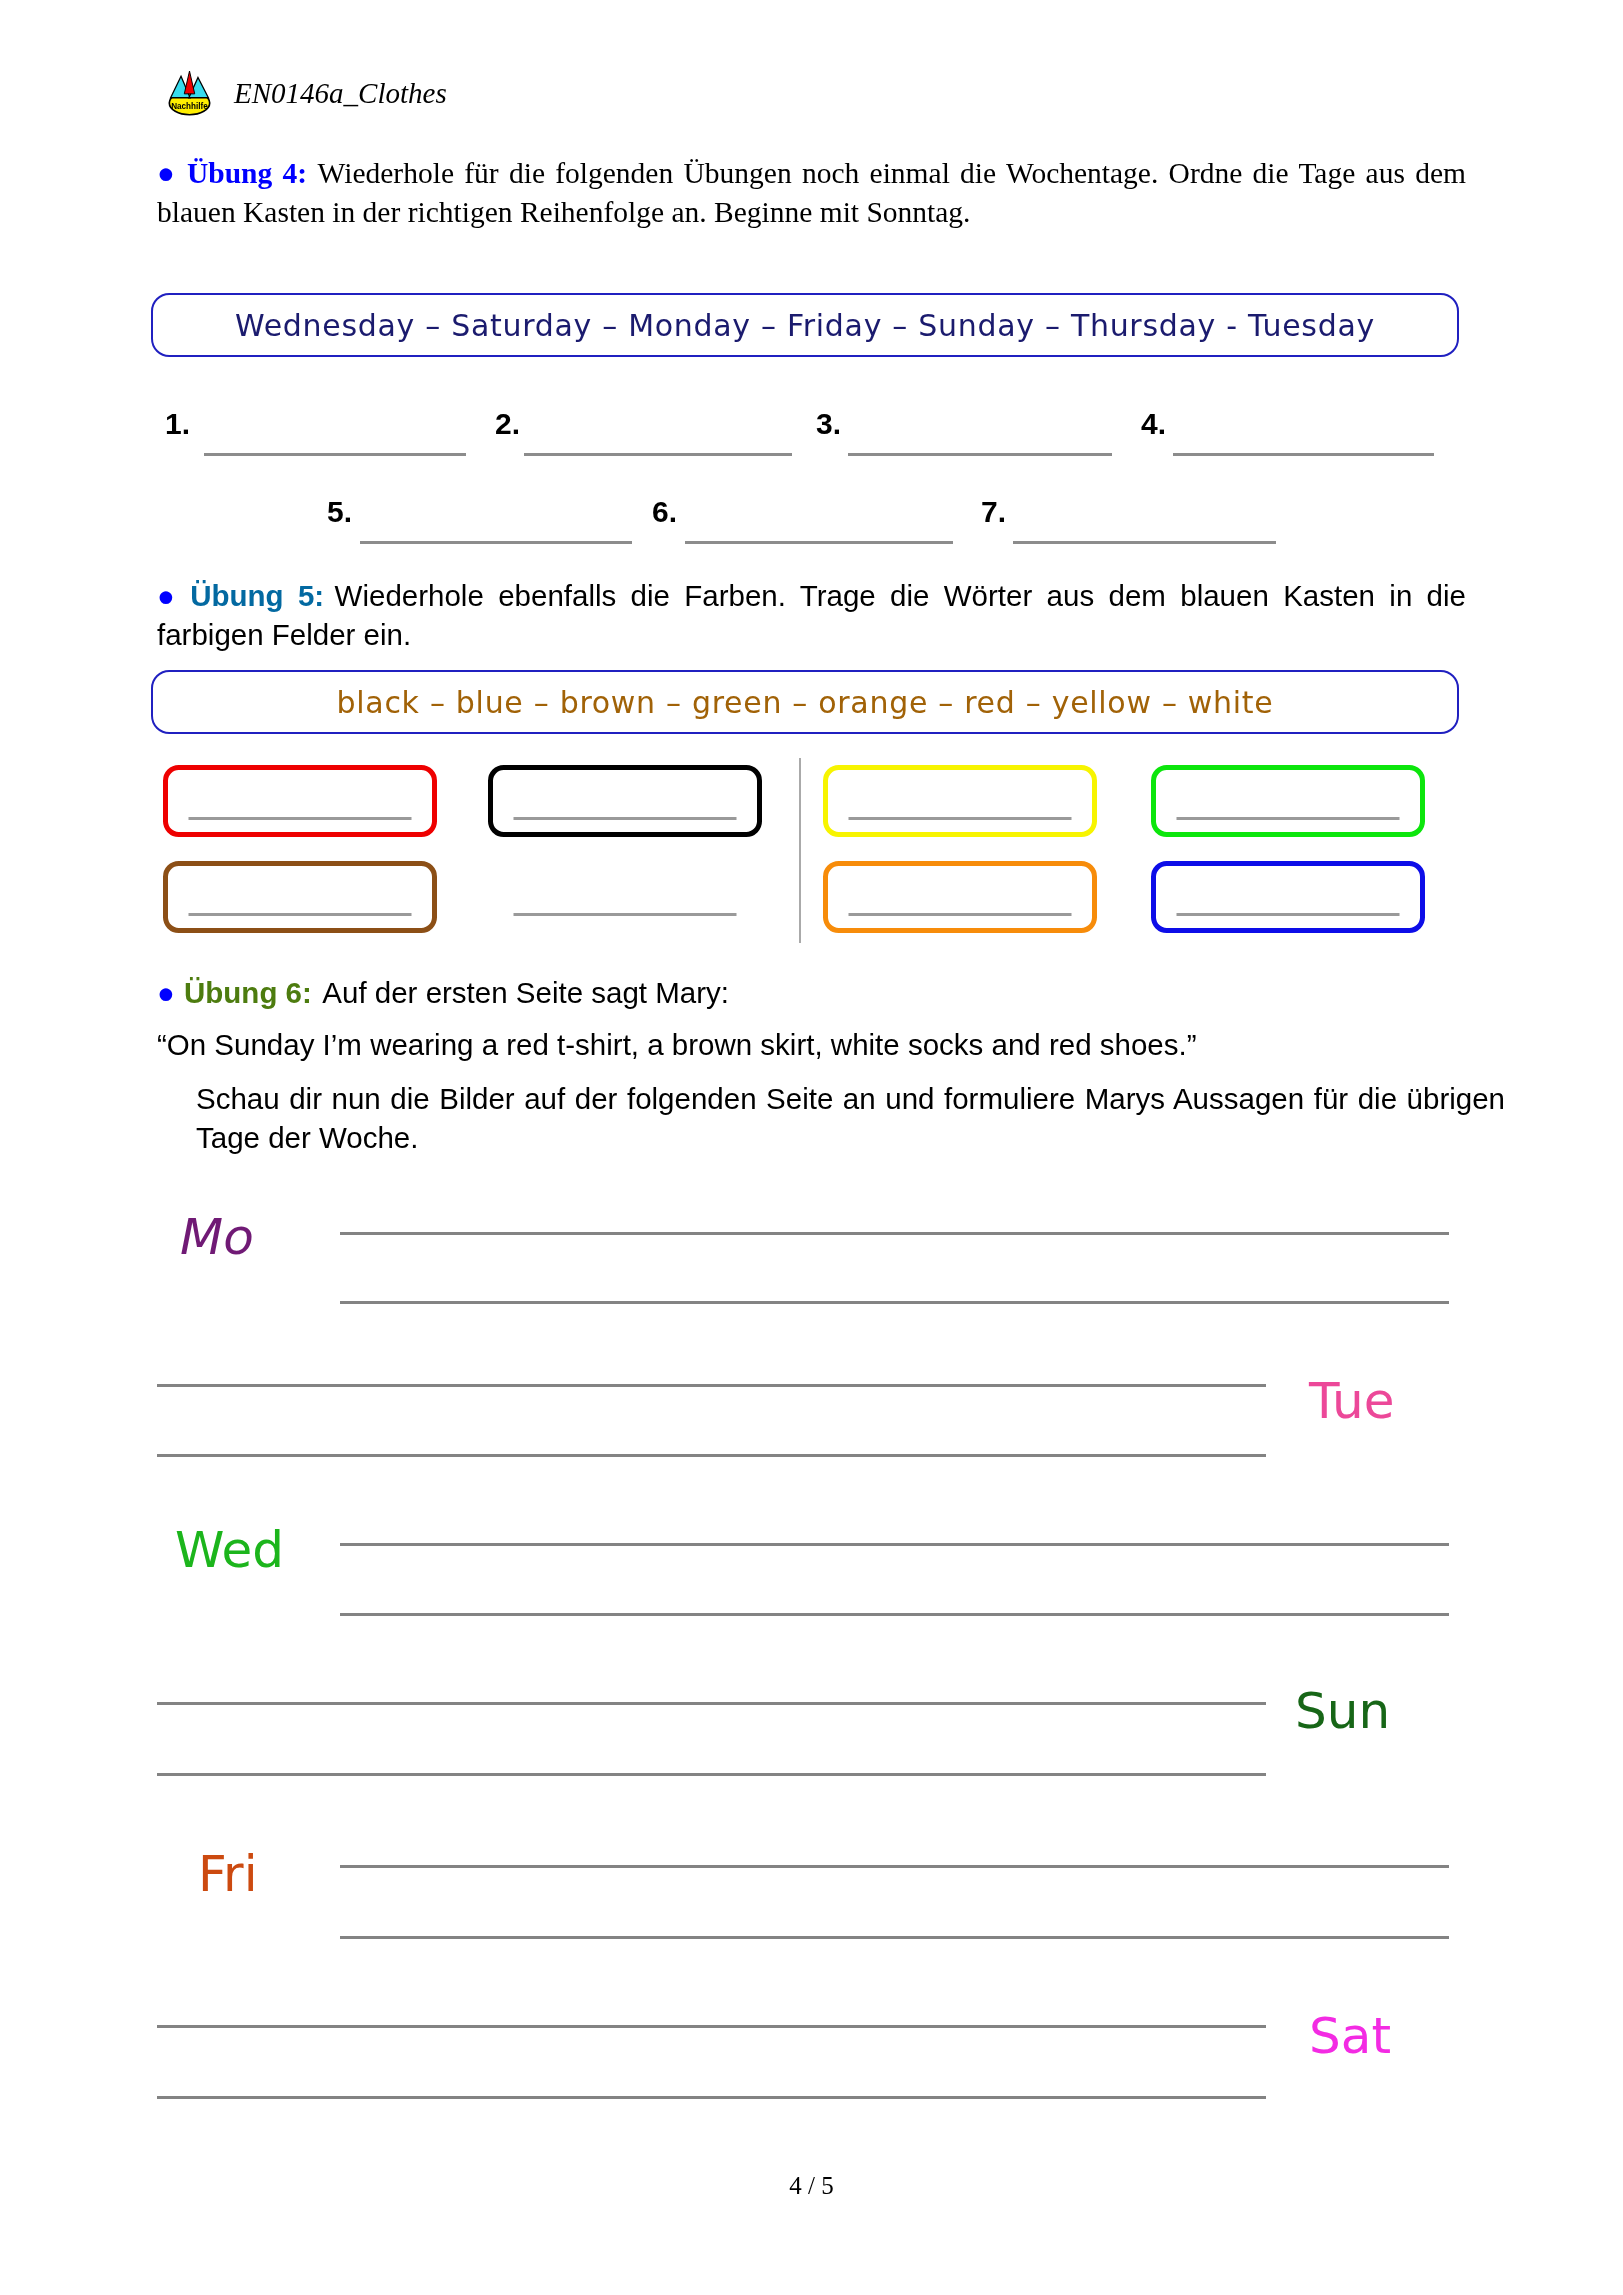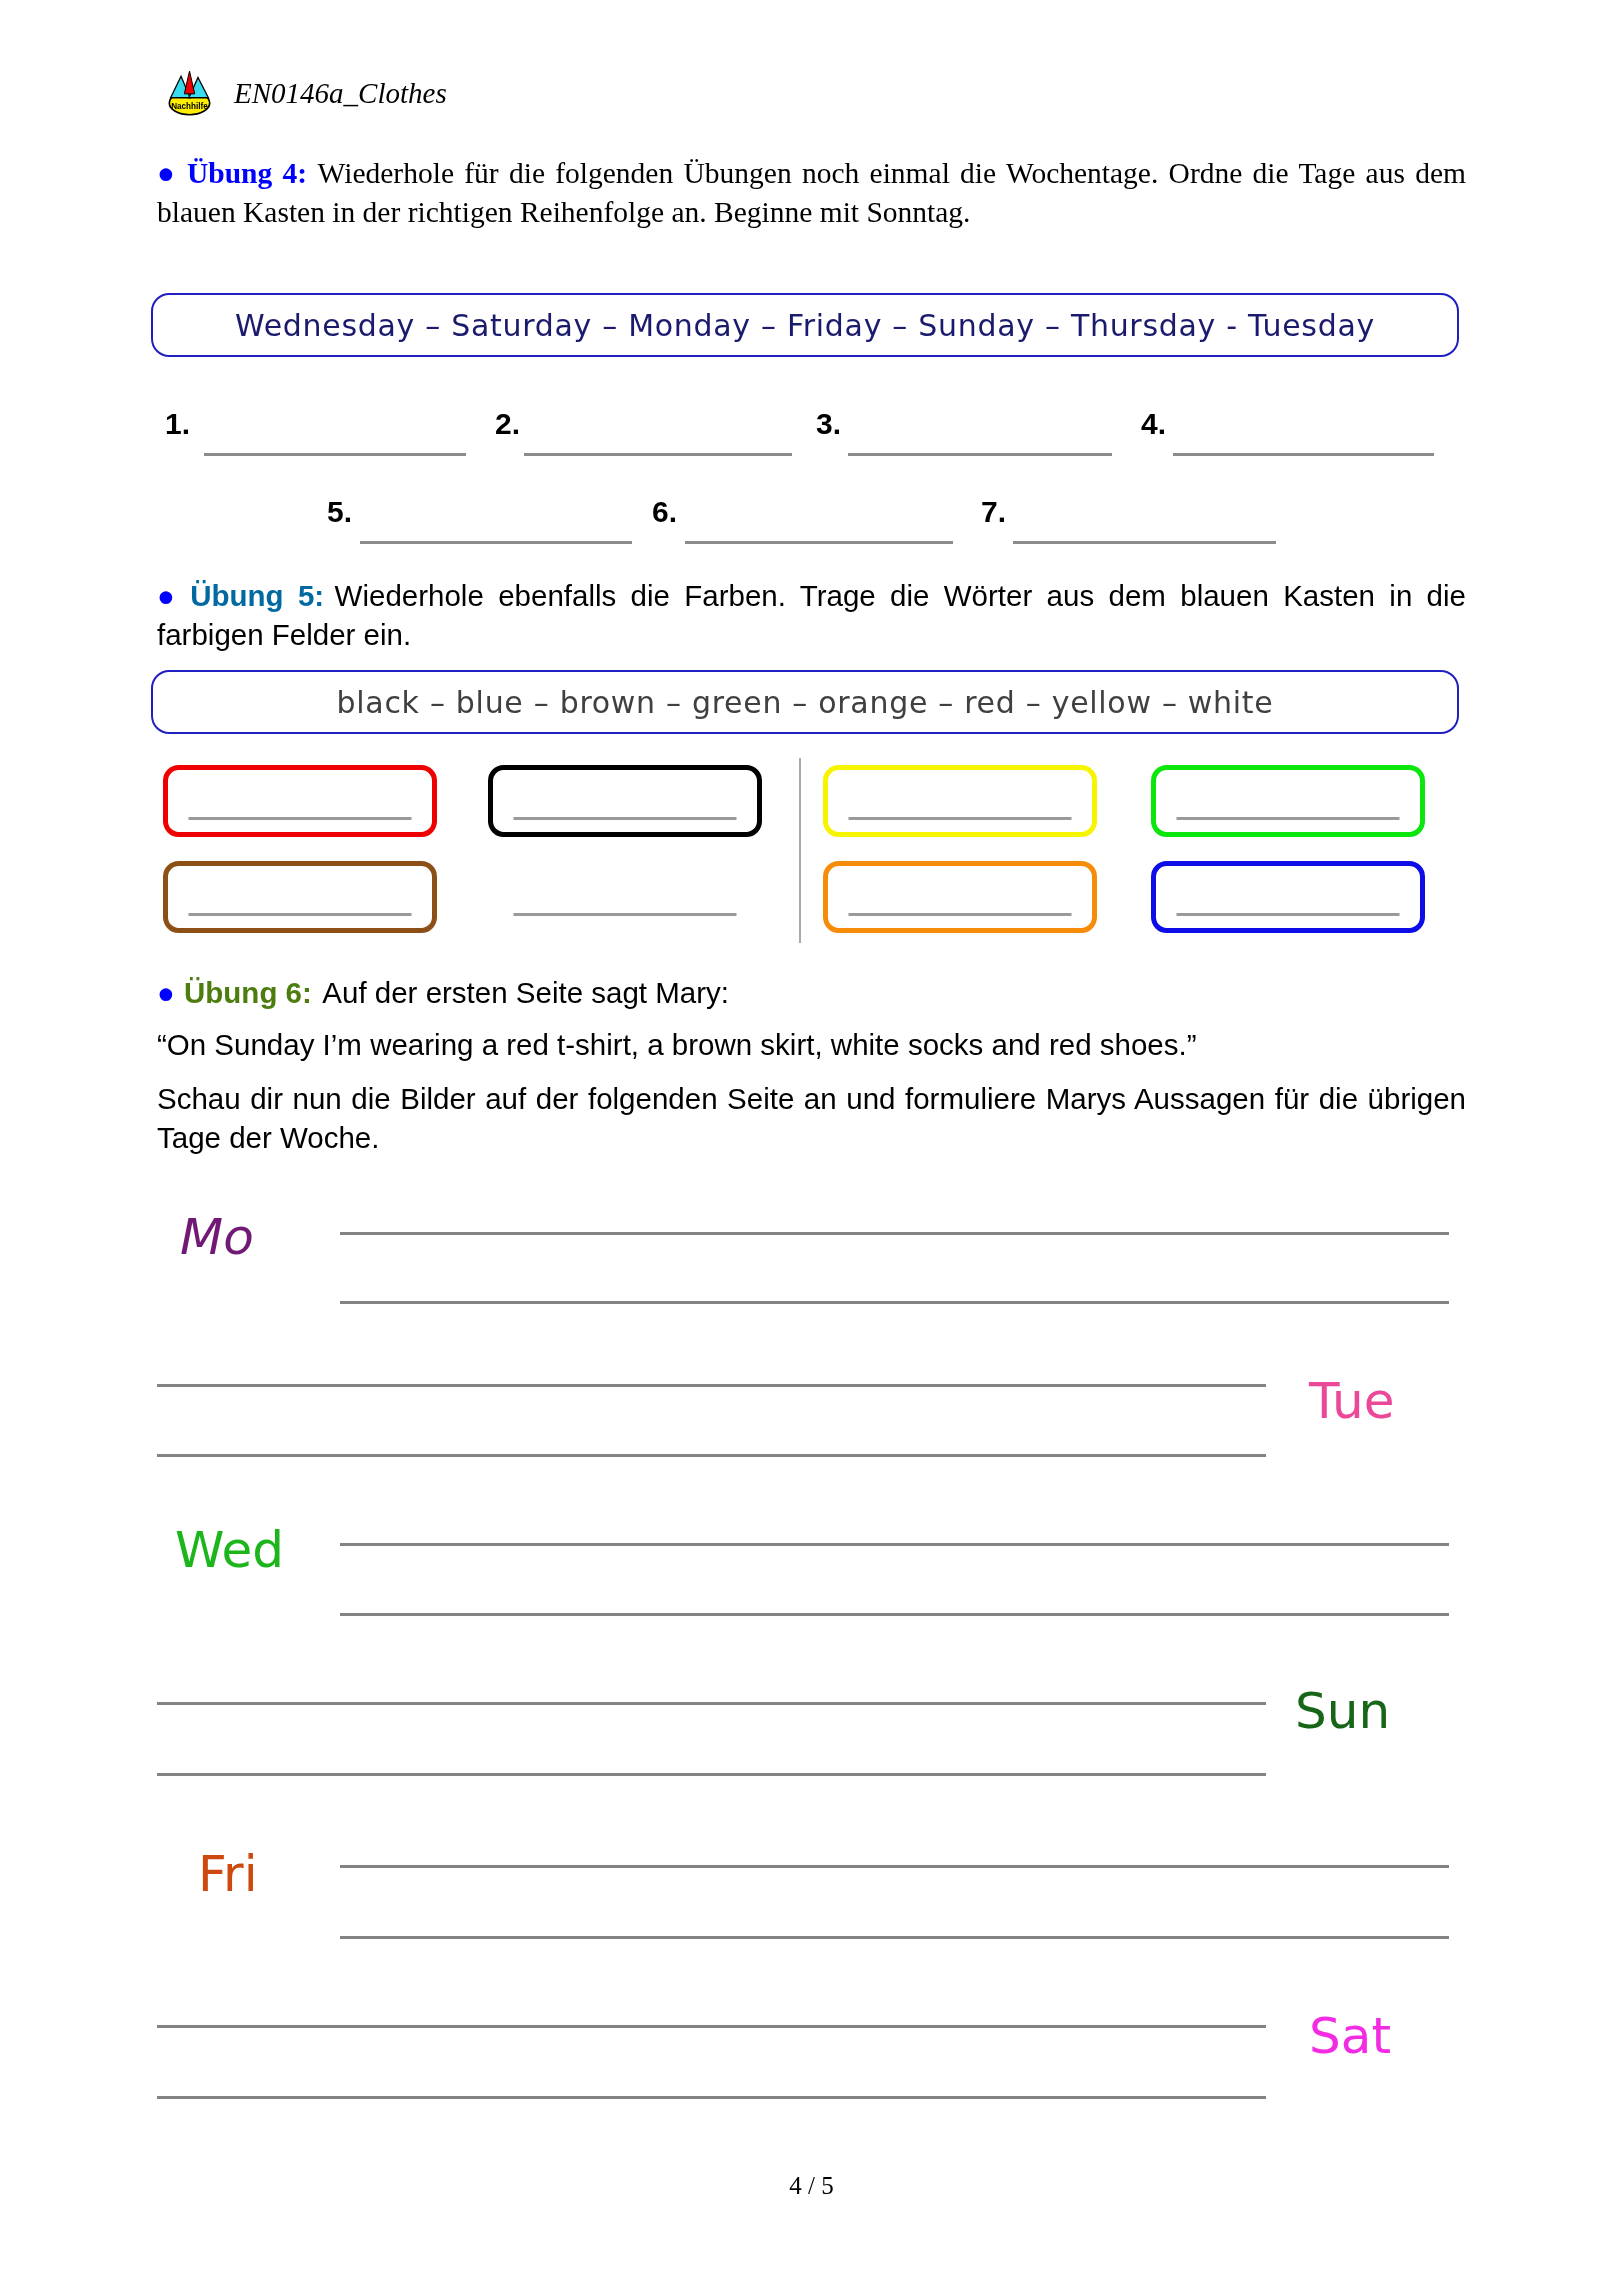--- a/index.html
+++ b/index.html
@@ -109,21 +109,21 @@
   <span class="blank-num" style="left:652px;top:495px;">6.</span>
   <div class="blank-line" style="left:685px;top:541px;width:268px;"></div>
   <span class="blank-num" style="left:981px;top:495px;">7.</span>
   <div class="blank-line" style="left:1013px;top:541px;width:263px;"></div>
 
   <p class="para" style="top:576px;">
     <span class="bullet" style="color: rgb(0, 0, 255);">●</span><span class="ex-label" style="color: #0369a1;">Übung 5:</span><span>Wiederhole ebenfalls die Farben. Trage die Wörter aus dem blauen Kasten in die farbigen Felder ein.</span>
   </p>
 
   <div class="bank" style="top: 670px; border-color: rgb(32, 32, 192);">
-    <span style="color: #404040;">black – blue – brown – green – orange – red – yellow – white</span>
+    <span style="color: #a16207;">black – blue – brown – green – orange – red – yellow – white</span>
   </div>
 
   <div class="cbox" style="left: 163px; top: 765px; border-color: rgb(238, 0, 0);">
       <span class="cline"></span>
     </div>
   <div class="cbox" style="left: 488px; top: 765px; border-color: rgb(0, 0, 0);">
       <span class="cline"></span>
     </div>
   <div class="vdivider"></div>
   <div class="cbox" style="left: 823px; top: 765px; border-color: rgb(247, 244, 0);">
@@ -145,21 +145,21 @@
   <div class="cbox" style="left: 1151px; top: 861px; border-color: rgb(13, 13, 232);">
       <span class="cline"></span>
     </div>
 
   <p class="para" style="top:973px;">
     <span class="bullet" style="color: rgb(0, 0, 255);">●</span><span class="ex-label" style="color: #4d7c0f;">Übung 6:</span><span>Auf der ersten Seite sagt Mary:</span>
   </p>
 
   <p class="para" style="top:1025px;text-align:left;">“On Sunday I’m wearing a red t-shirt, a brown skirt, white socks and red shoes.”</p>
 
-  <p class="para" style="top:1079px;">Schau dir nun die Bilder auf der folgenden Seite an und formuliere Marys Aussagen für die übrigen Tage der Woche.</p>
+  <p class="para" style="top:1079px;margin-left:39px;">Schau dir nun die Bilder auf der folgenden Seite an und formuliere Marys Aussagen für die übrigen Tage der Woche.</p>
 
   <div class="day-label" style="left: 180px; top: 1208px; color: #701a75; font-style: italic;">Mo</div>
   <div class="wline" style="left:340px;top:1232px;width:1109px;"></div>
   <div class="wline" style="left:340px;top:1301px;width:1109px;"></div>
 
   <div class="day-label" style="left: 1309px; top: 1372px; color: #ec4899;">Tue</div>
   <div class="wline" style="left:157px;top:1384px;width:1109px;"></div>
   <div class="wline" style="left:157px;top:1454px;width:1109px;"></div>
 
   <div class="day-label" style="left: 175px; top: 1521px; color: rgb(28, 181, 28);">Wed</div>

